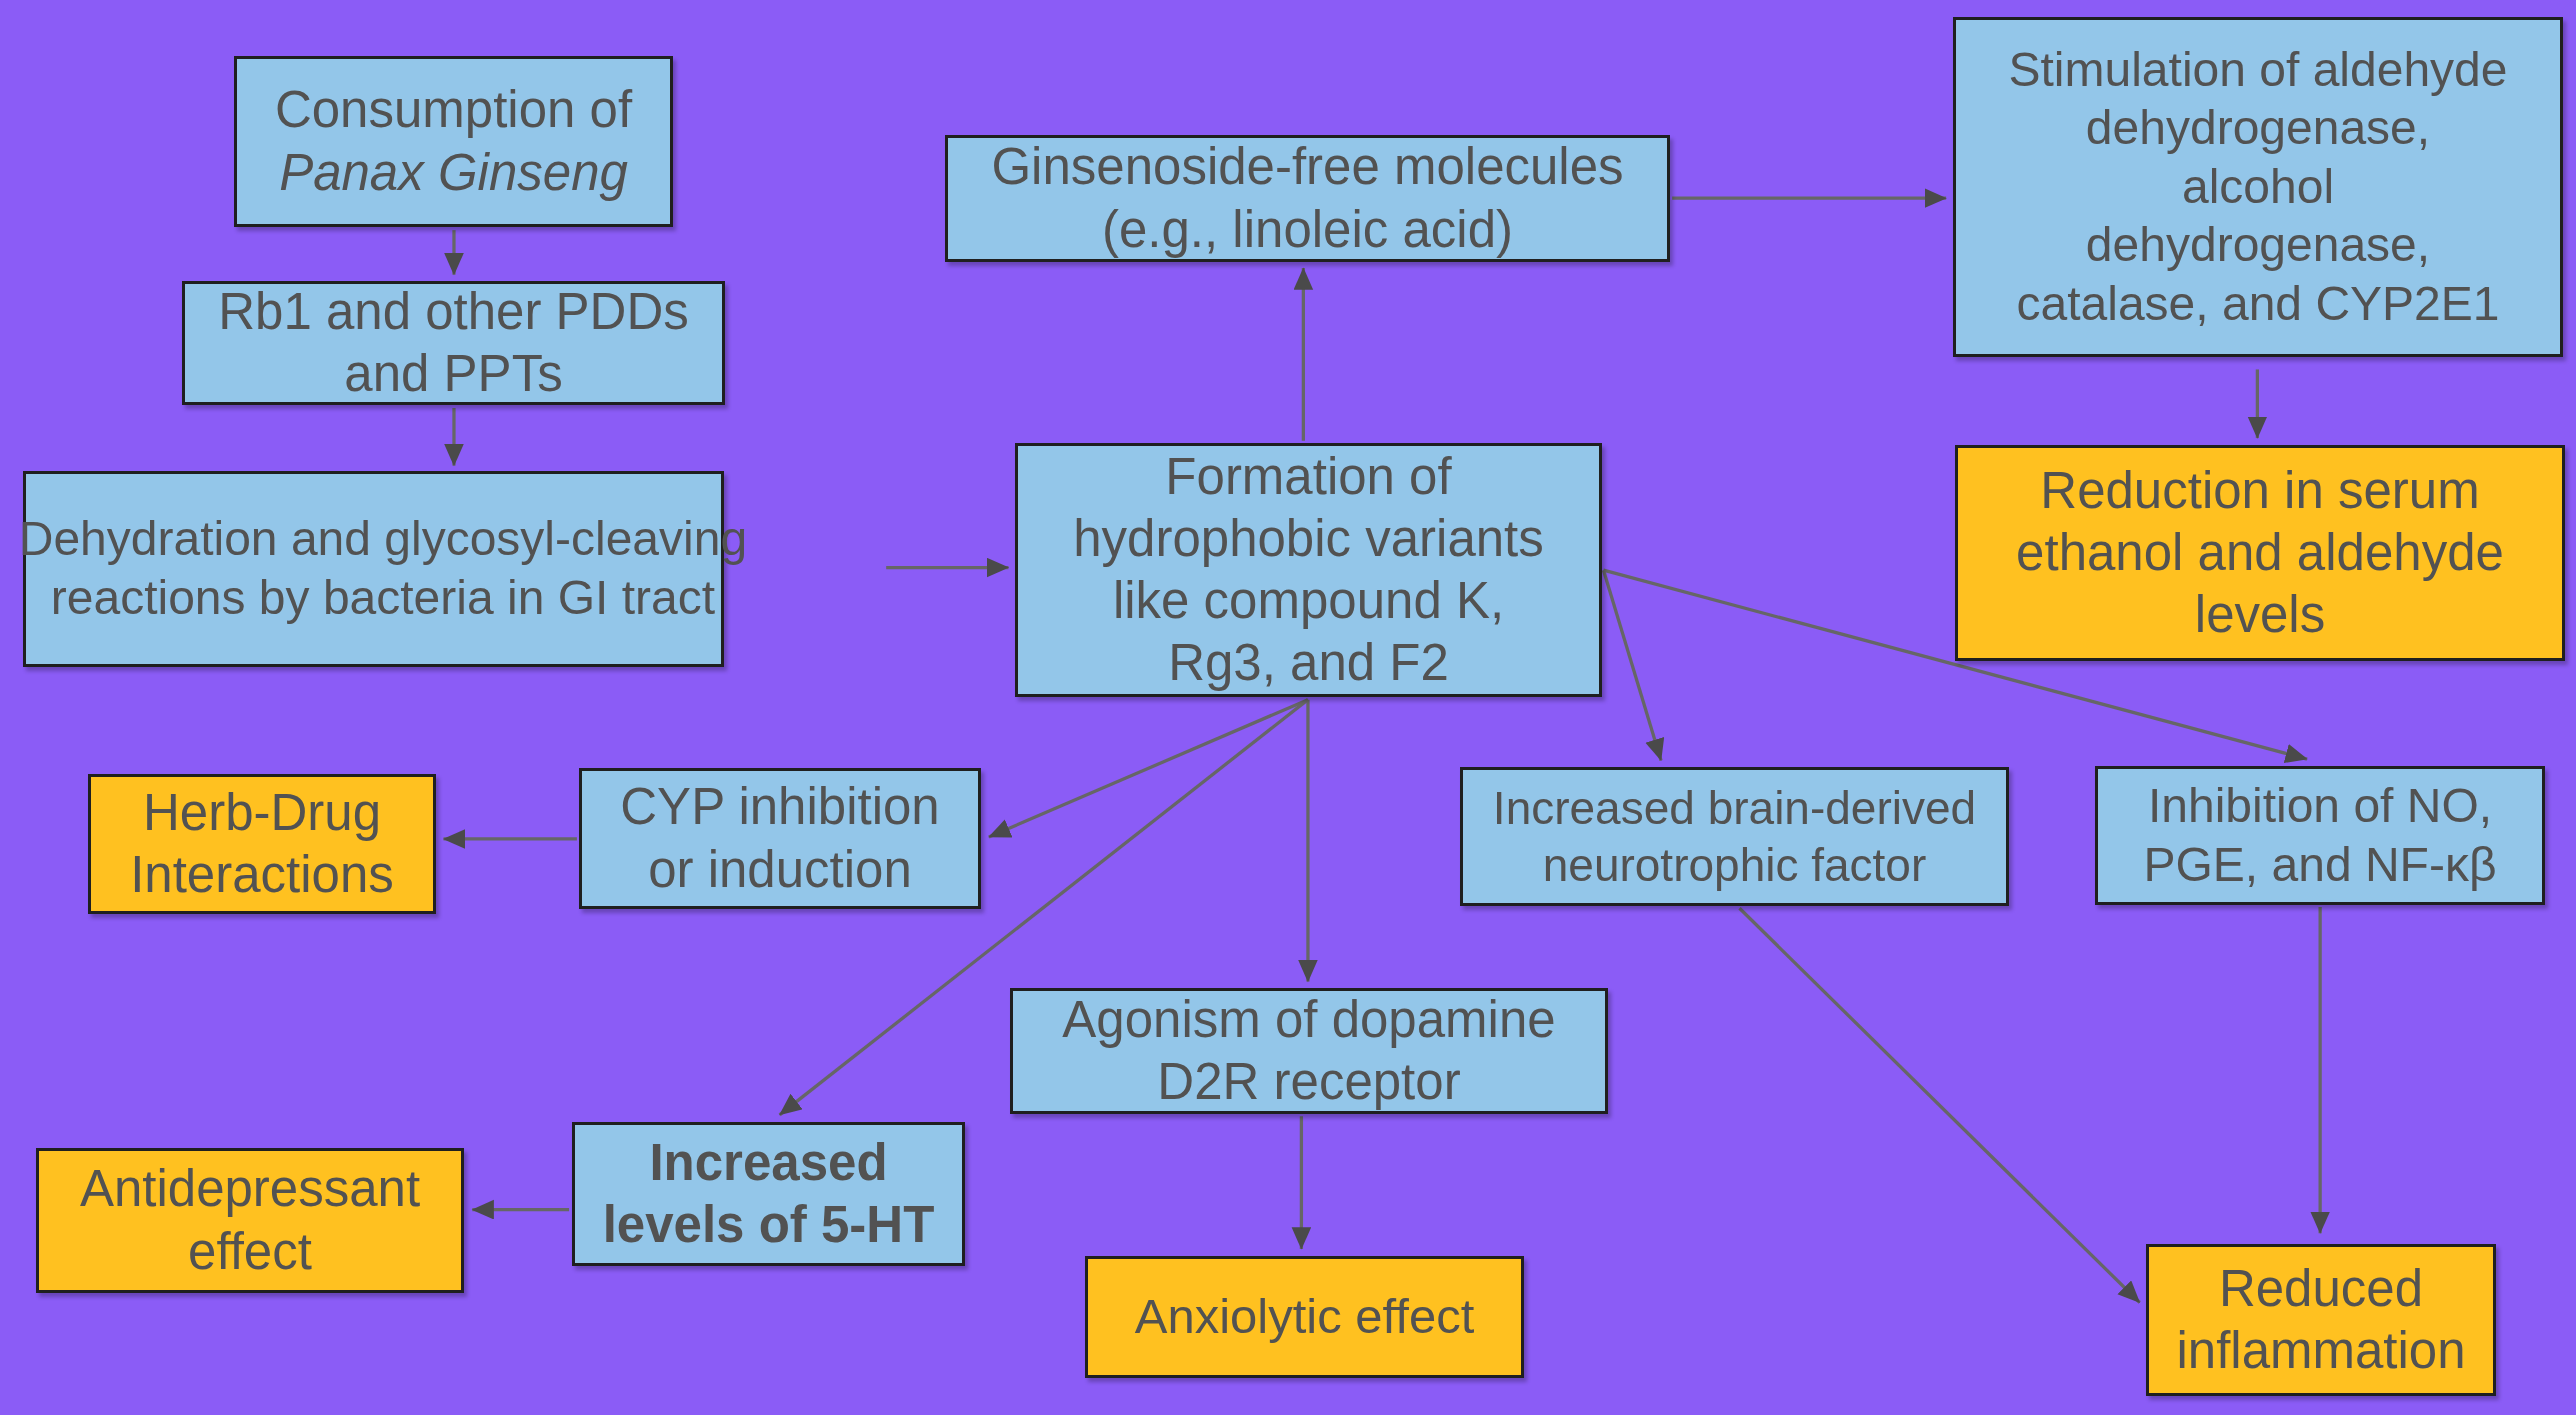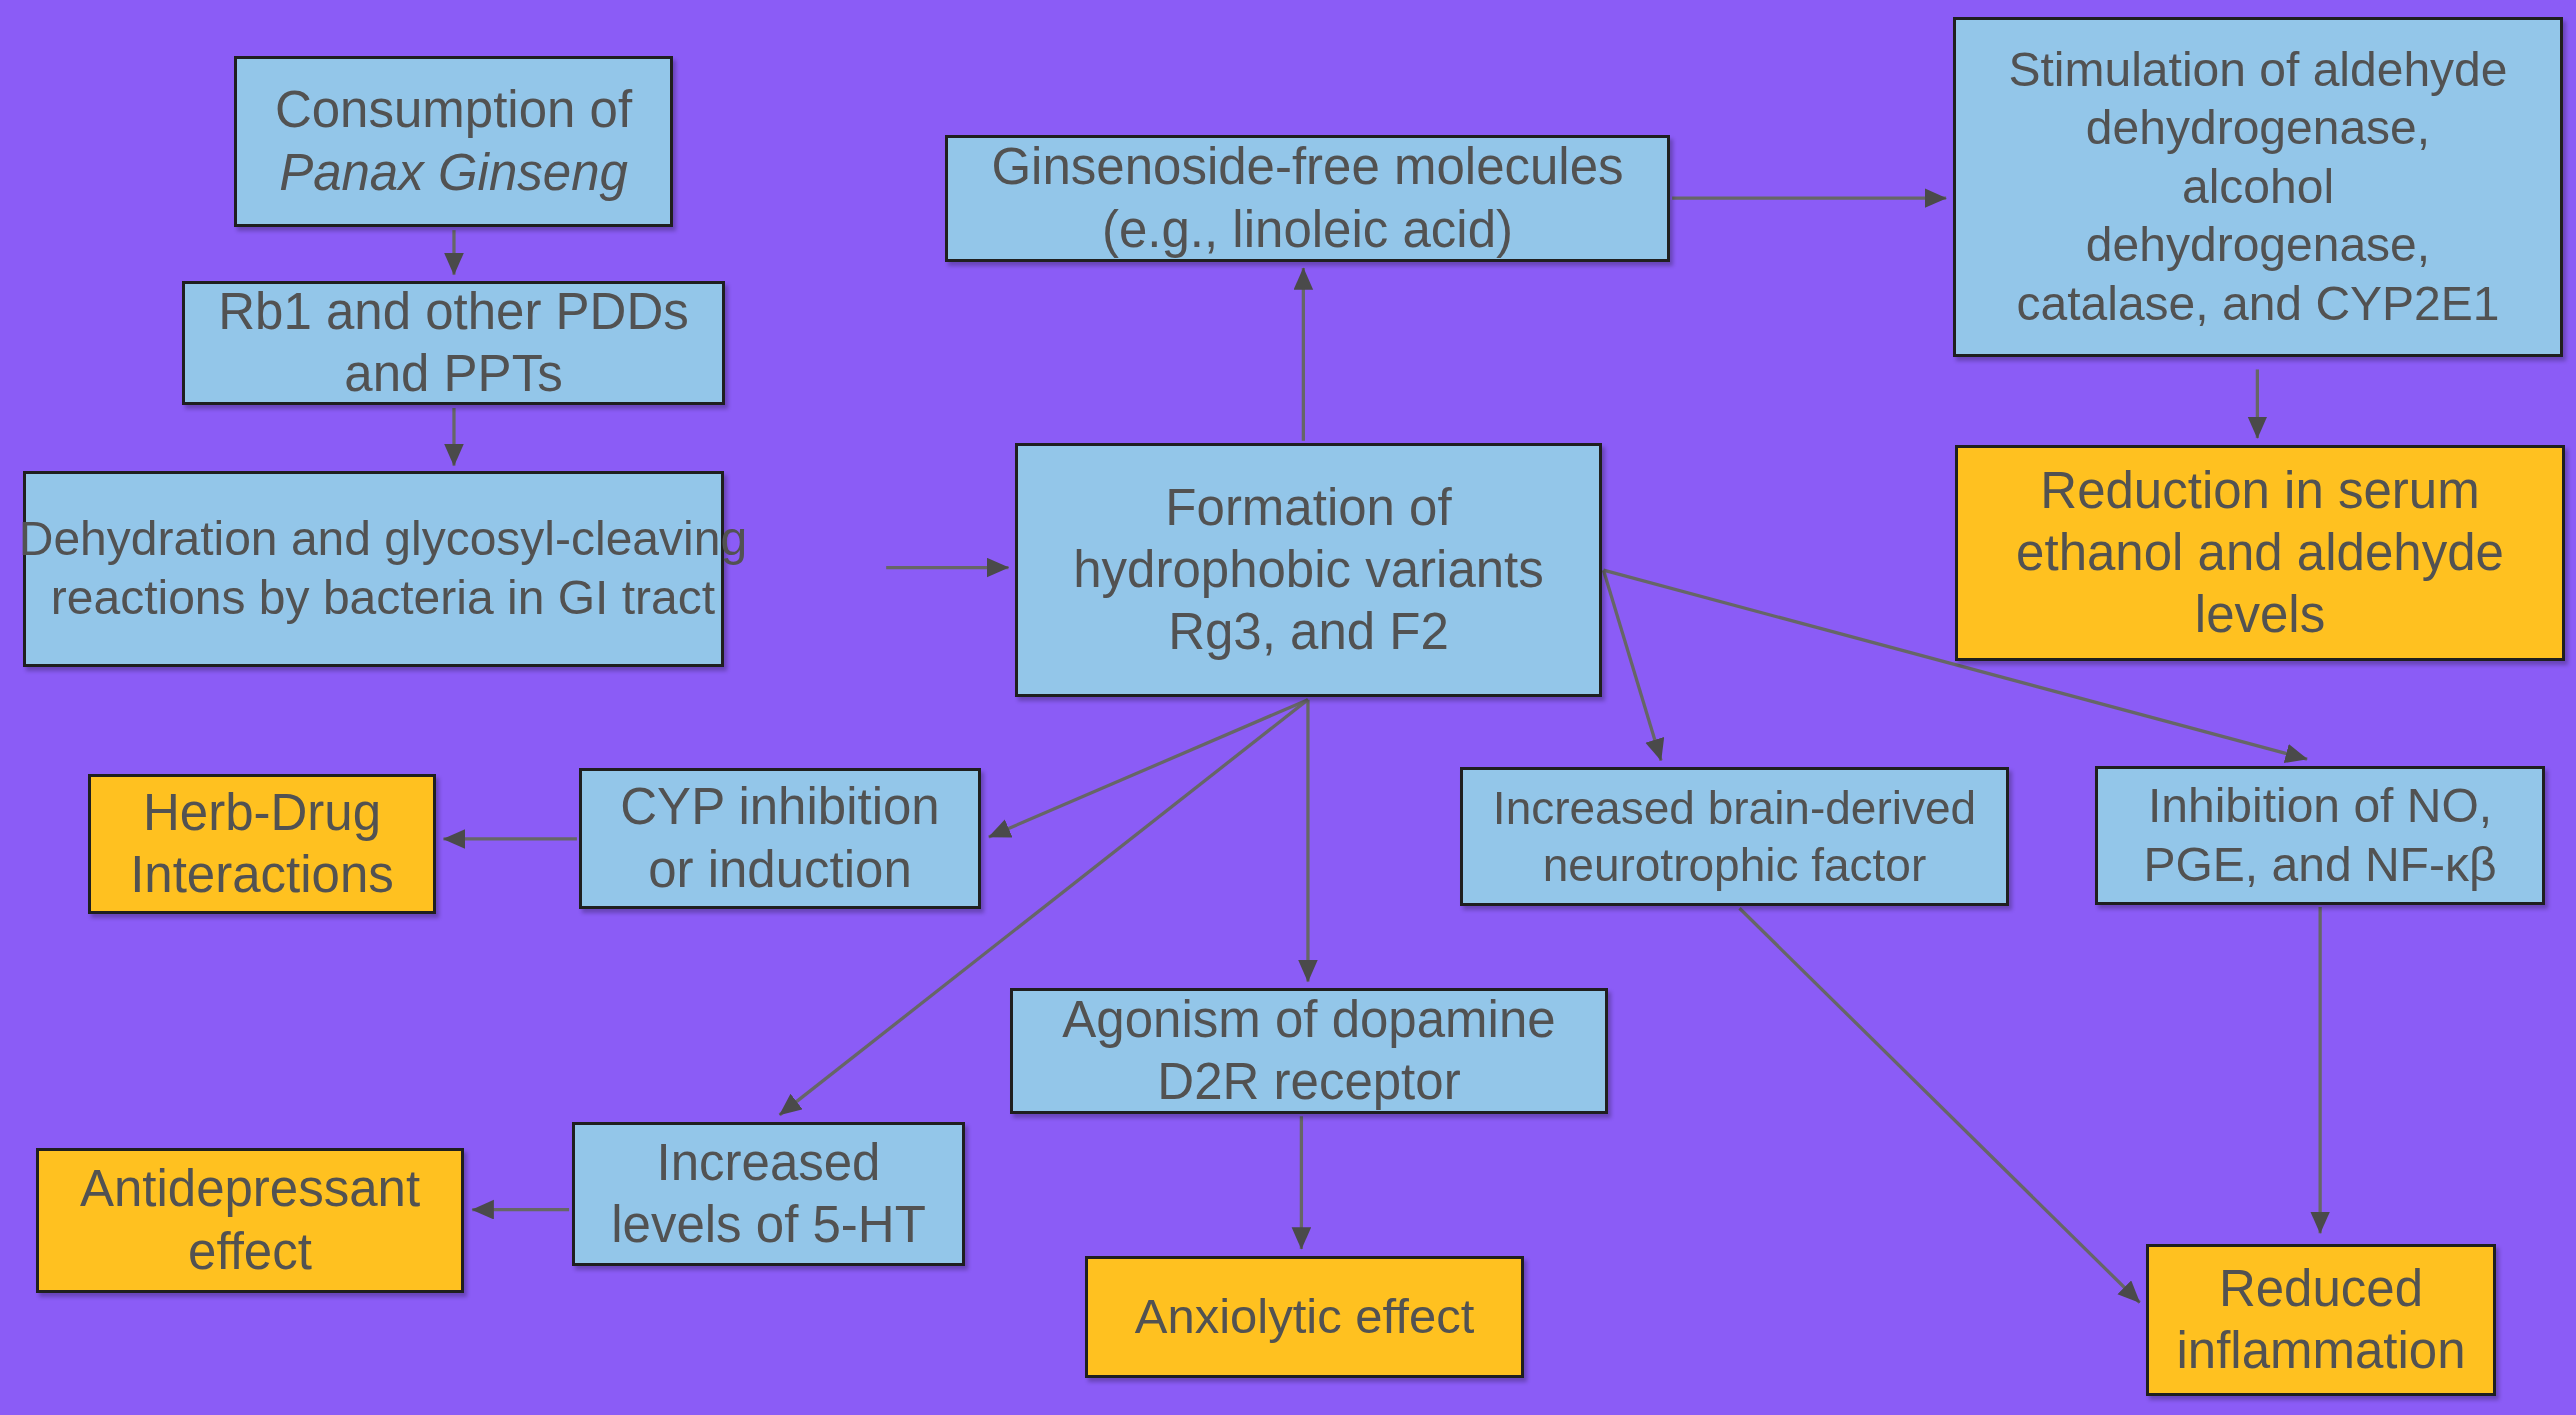--- a/index.html
+++ b/index.html
@@ -90,20 +90,21 @@
         <span class="line">Dehydration and glycosyl-cleaving</span>
         <span class="line">reactions by bacteria in GI tract</span>
       </div>
       <div class="node blue node-ginsenoside" style="left: 945px; top: 135px; width: 725px; height: 127px;">
         <span class="line">Ginsenoside-free molecules</span>
         <span class="line">(e.g., linoleic acid)</span>
       </div>
       <div class="node blue node-formation" style="left: 1015px; top: 443px; width: 587px; height: 254px;">
         <span class="line">Formation of</span>
         <span class="line">hydrophobic variants</span>
+        <span class="line">like compound K,</span>
         <span class="line">Rg3, and F2</span>
       </div>
       <div class="node blue node-stimulation" style="left: 1953px; top: 17px; width: 610px; height: 340px;">
         <span class="line">Stimulation of aldehyde</span>
         <span class="line">dehydrogenase,</span>
         <span class="line">alcohol</span>
         <span class="line">dehydrogenase,</span>
         <span class="line">catalase, and CYP2E1</span>
       </div>
       <div class="node orange node-reduction" style="left: 1955px; top: 445px; width: 610px; height: 216px;">
@@ -124,21 +125,21 @@
         <span class="line">neurotrophic factor</span>
       </div>
       <div class="node blue node-no" style="left: 2095px; top: 766px; width: 450px; height: 139px;">
         <span class="line">Inhibition of NO,</span>
         <span class="line">PGE, and NF-κβ</span>
       </div>
       <div class="node blue node-agonism" style="left: 1010px; top: 988px; width: 598px; height: 126px;">
         <span class="line">Agonism of dopamine</span>
         <span class="line">D2R receptor</span>
       </div>
-      <div class="node blue node-serotonin" style="left: 572px; top: 1122px; width: 393px; height: 144px;">
+      <div class="node blue node-serotonin" style="left: 572px; top: 1122px; width: 393px; height: 144px; font-weight: bold;">
         <span class="line">Increased</span>
         <span class="line">levels of 5-HT</span>
       </div>
       <div class="node orange node-antidepressant" style="left: 36px; top: 1148px; width: 428px; height: 145px;">
         <span class="line">Antidepressant</span>
         <span class="line">effect</span>
       </div>
       <div class="node orange node-anxiolytic" style="left: 1085px; top: 1256px; width: 439px; height: 122px;">
         <span class="line">Anxiolytic effect</span>
       </div>

